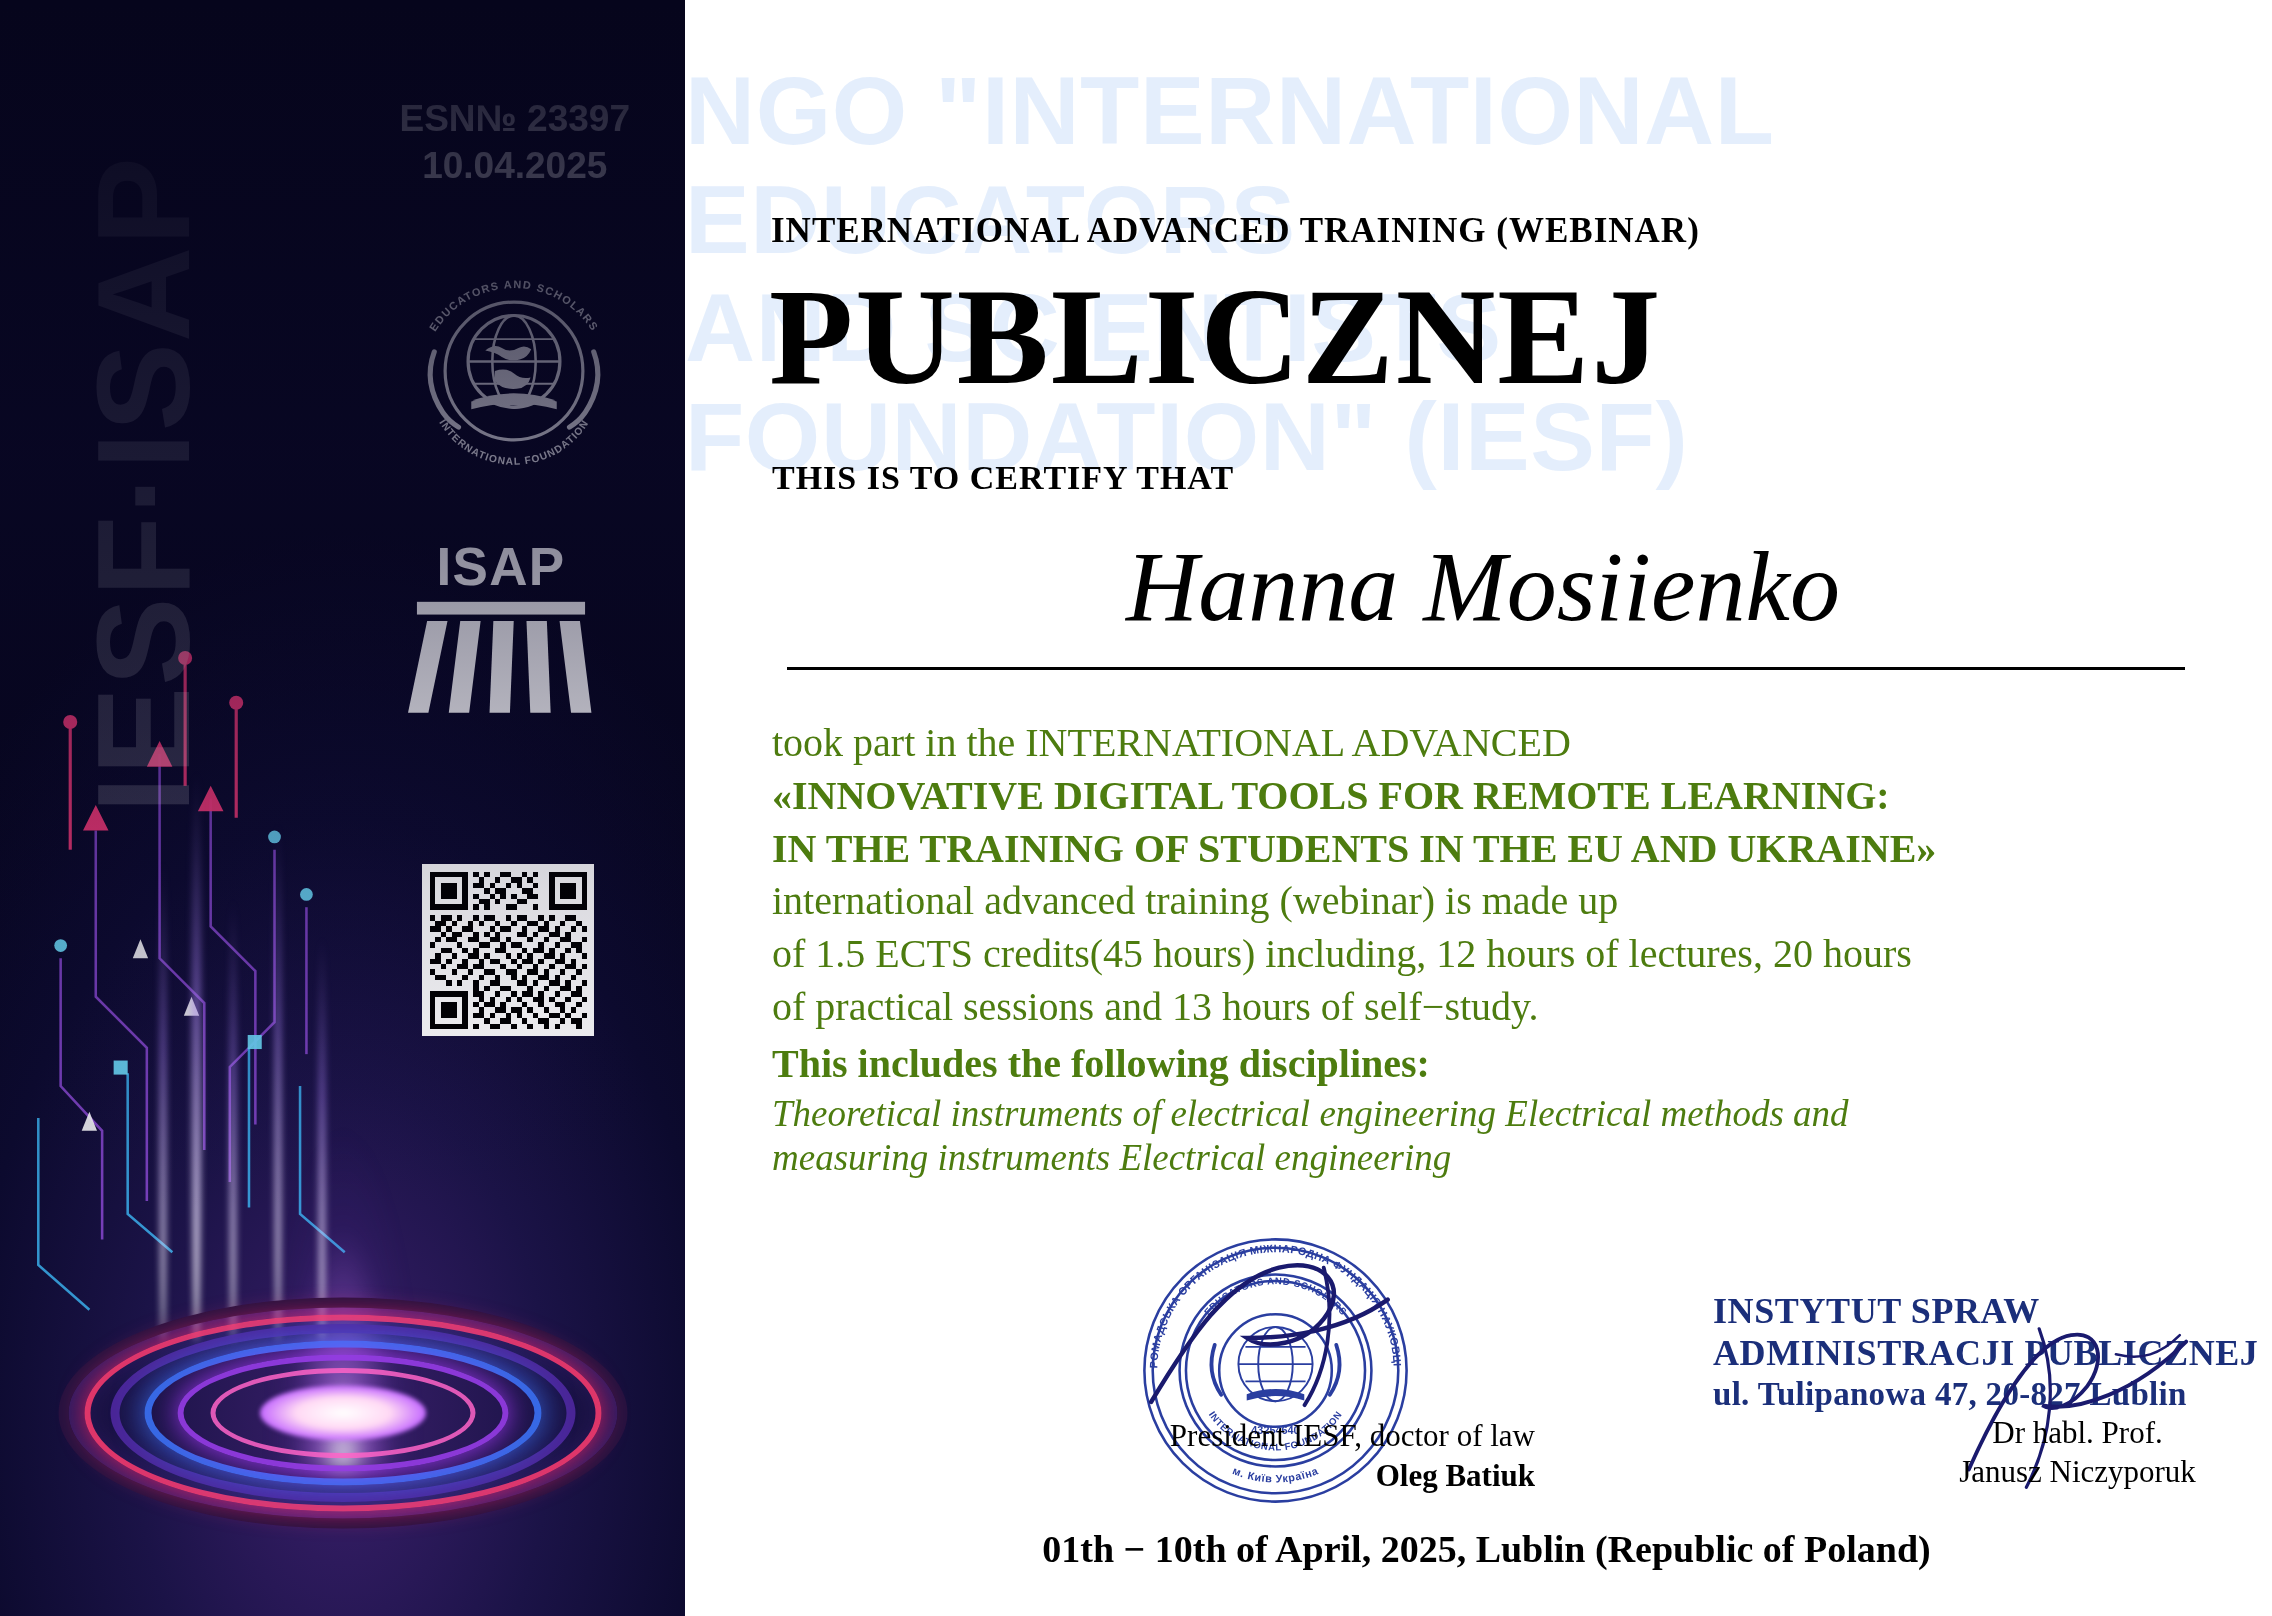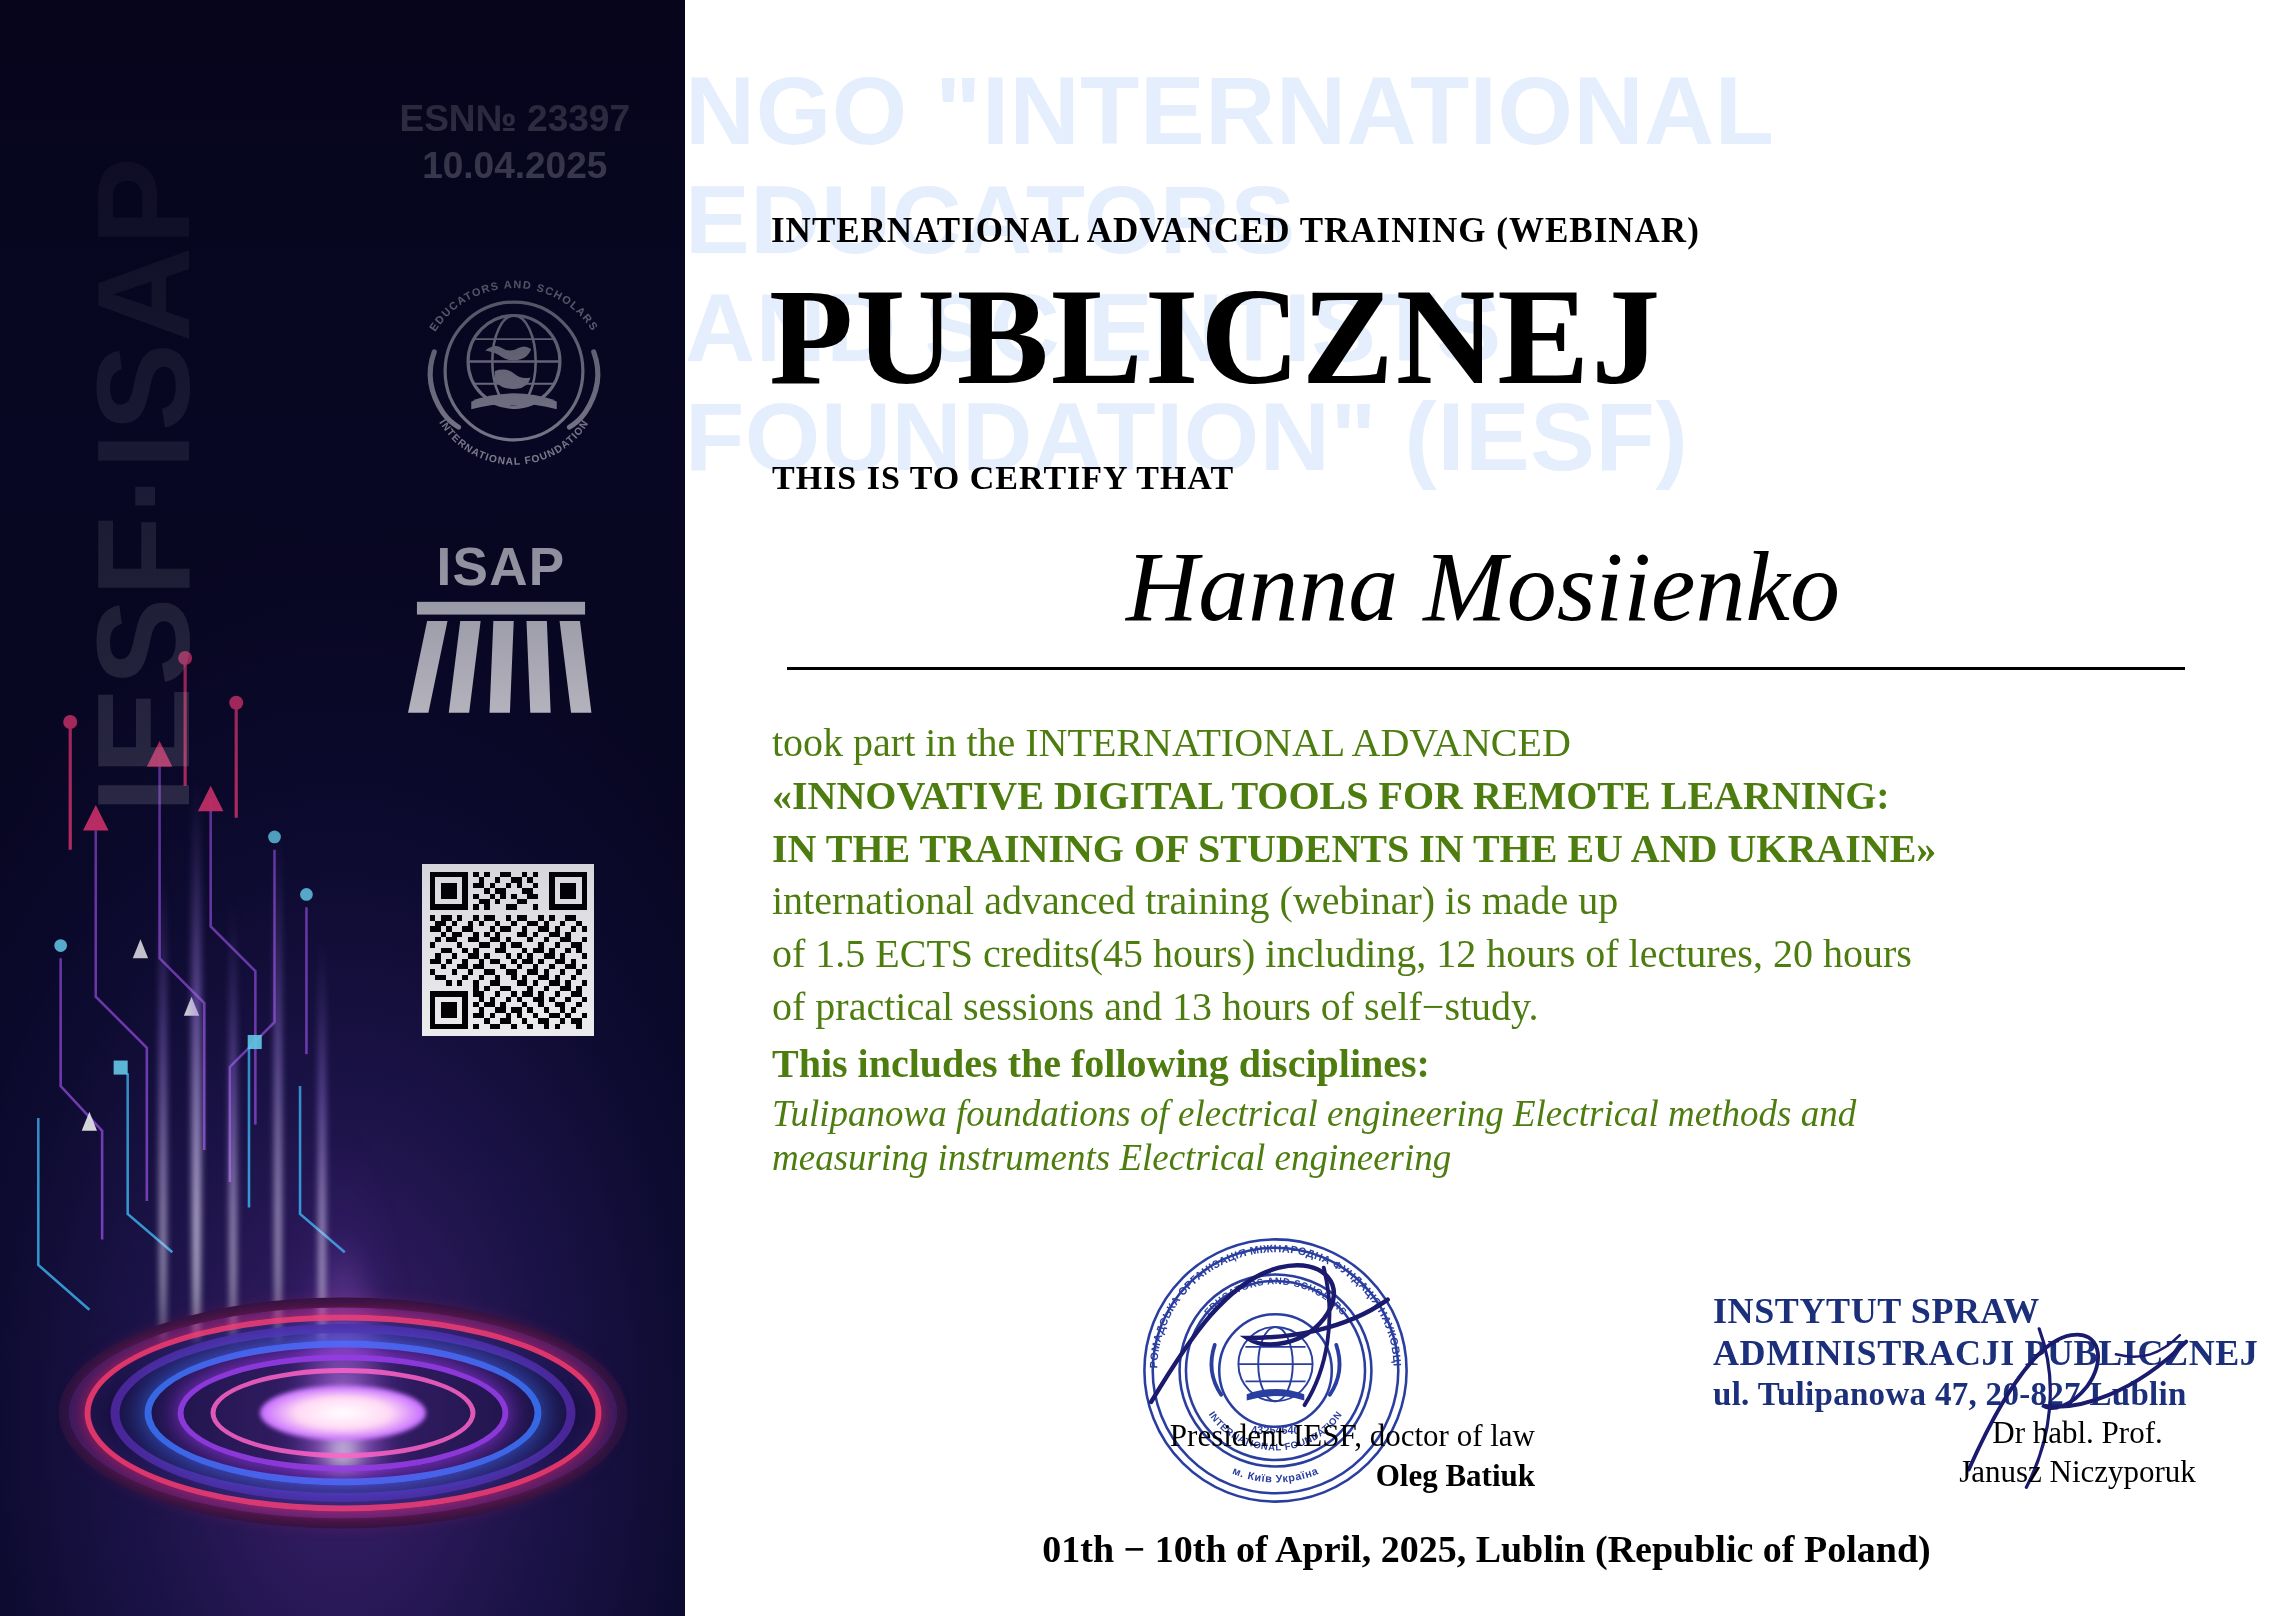--- a/index.html
+++ b/index.html
@@ -679,21 +679,21 @@
       <div class="name-rule"></div>
 
       <div class="body-text">
         <span class="ln">took part in the INTERNATIONAL ADVANCED</span>
         <span class="ln bold">«INNOVATIVE DIGITAL TOOLS FOR REMOTE LEARNING:</span>
         <span class="ln bold"> IN THE TRAINING OF STUDENTS IN THE EU AND UKRAINE»</span>
         <span class="ln">international advanced training (webinar) is made up</span>
         <span class="ln">of 1.5 ECTS credits(45 hours) including, 12 hours of lectures, 20 hours</span>
         <span class="ln">of practical sessions and 13 hours of self−study.</span>
         <span class="disc-head">This includes the following disciplines:</span>
-        <span class="disc-body">Tulipanowa foundations of electrical engineering Electrical methods and</span>
+        <span class="disc-body">Theoretical instruments of electrical engineering Electrical methods and</span>
         <span class="disc-body">measuring instruments Electrical engineering</span>
       </div>
 
       <svg class="seal" viewBox="0 0 430 430">
         <defs>
           <path id="sOut" d="M30,215 A185,185 0 0 1 400,215"></path>
           <path id="sOutB" d="M40,215 A175,175 0 0 0 390,215"></path>
           <path id="sIn" d="M80,215 A135,135 0 0 1 350,215"></path>
           <path id="sInB" d="M90,215 A125,125 0 0 0 340,215"></path>
         </defs>

